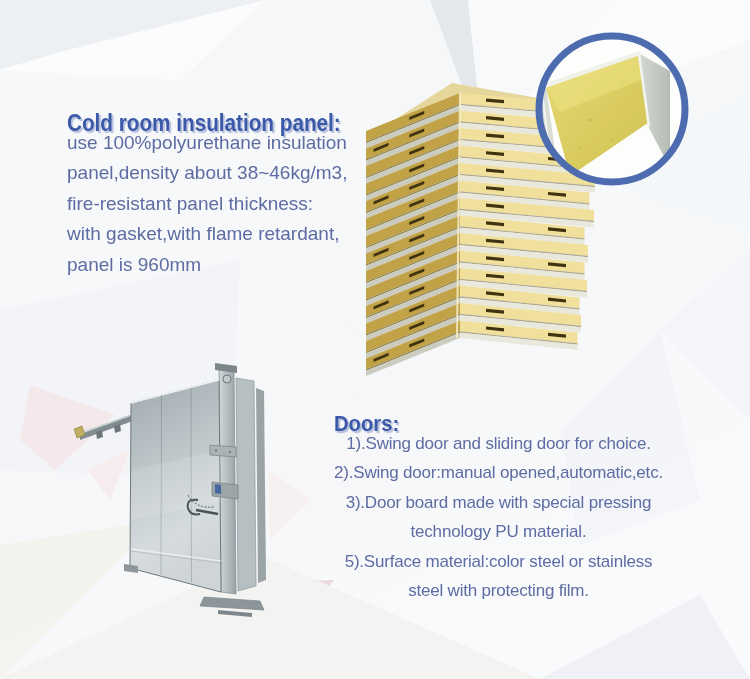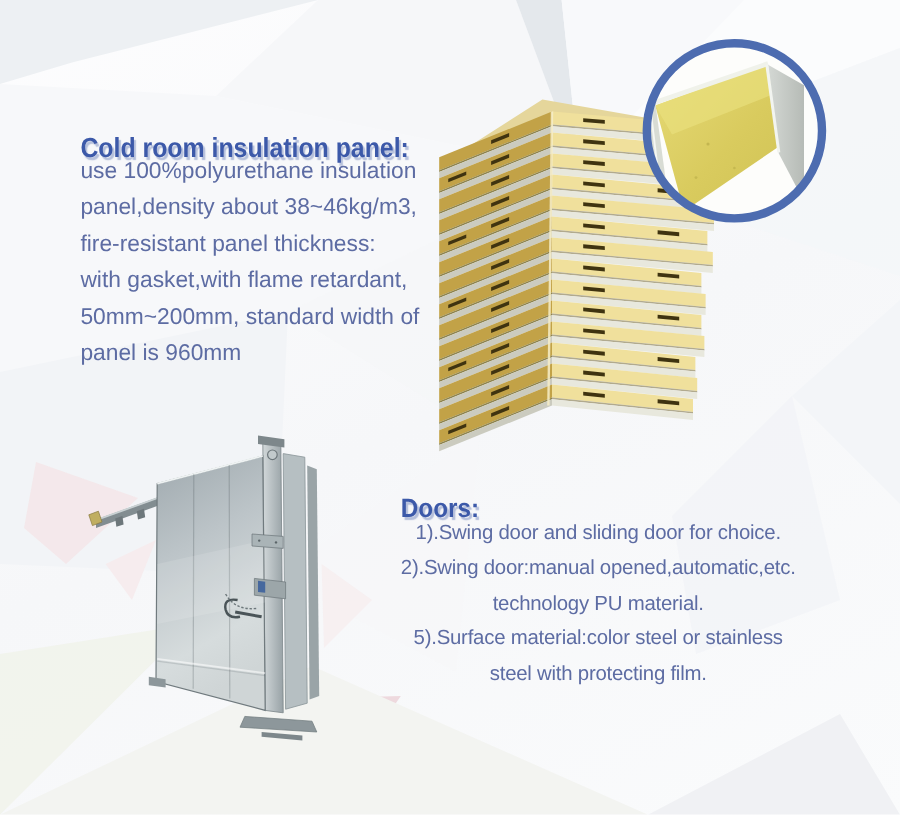--- a/index.html
+++ b/index.html
@@ -261,29 +261,29 @@
     </svg>
   </div>
 
   <section>
     <h1 id="panel-heading" class="heading">Cold room insulation panel:</h1>
     <div class="panel-lines">
       <span class="tline">use 100%polyurethane insulation</span>
       <span class="tline">panel,density about 38~46kg/m3,</span>
       <span class="tline">fire-resistant panel thickness:</span>
       <span class="tline">with gasket,with flame retardant,</span>
-      <span class="tline">50mm~200mm, standard width of</span>
       <span class="tline">panel is 960mm</span>
     </div>
   </section>
 
   <section>
     <h2 id="doors-heading" class="heading">Doors:</h2>
     <div class="doors-lines">
       <span class="tline">1).Swing door and sliding door for choice.</span>
       <span class="tline">2).Swing door:manual opened,automatic,etc.</span>
+      <span class="tline">3).Door board made with special pressing</span>
       <span class="tline">technology PU material.</span>
       <span class="tline">5).Surface material:color steel or stainless</span>
       <span class="tline">steel with protecting film.</span>
     </div>
   </section>
 
 </div>
 
 </body></html>

